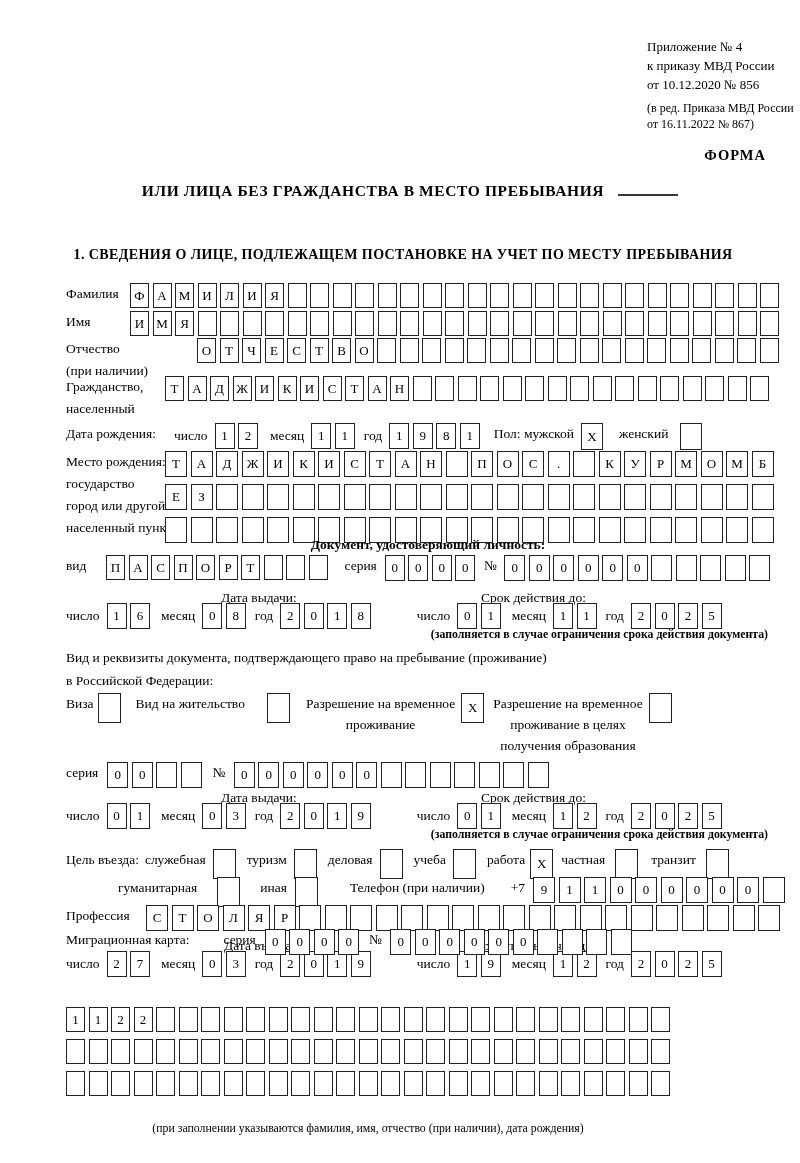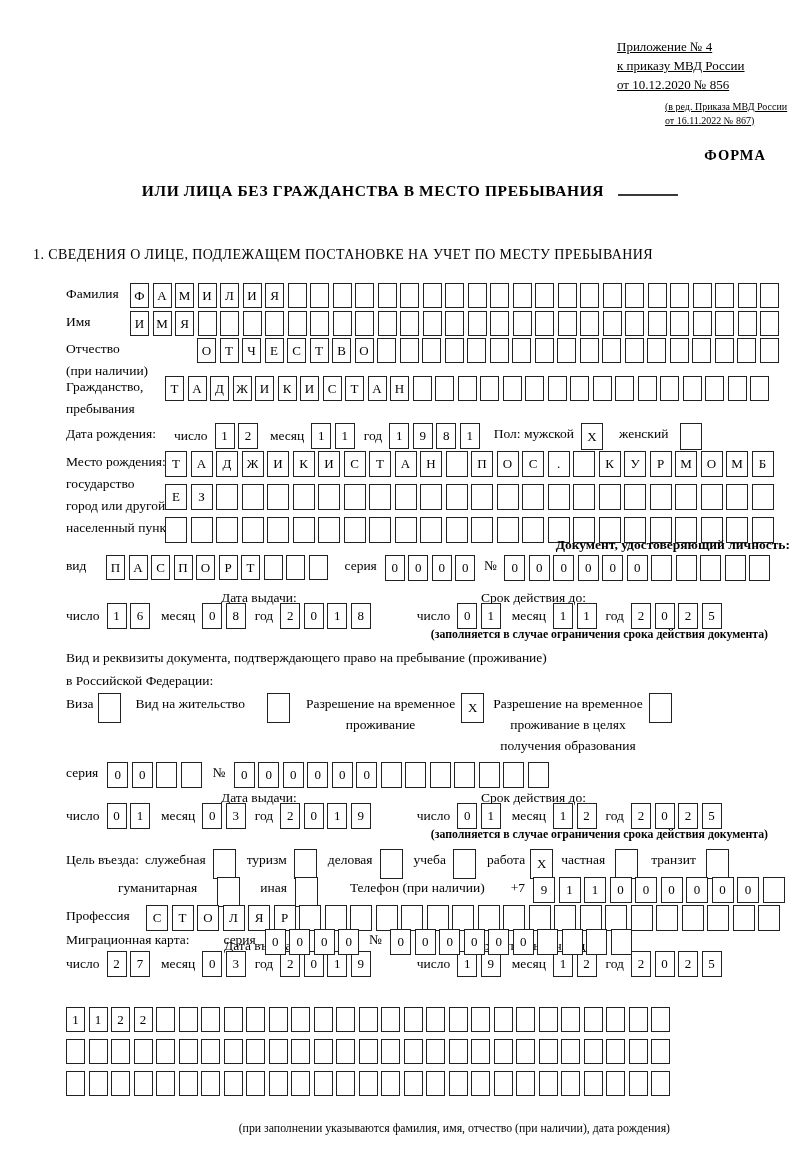--- a/index.html
+++ b/index.html
@@ -1,40 +1,40 @@
 <!DOCTYPE html>
 <html><head>
 <meta charset="utf-8">
 <style>
   html,body{margin:0;padding:0;background:#fff;}
   body{width:800px;height:1163px;position:relative;font-family:"Liberation Serif",serif;color:#000;}
   .page{position:absolute;inset:0;overflow:hidden;}
-  .ref{position:absolute;left:617px;top:38px;font-size:13px;line-height:1.45;text-decoration:underline;}
-  .ref .g2{margin-top:5px;font-size:10px;line-height:1.4;margin-left:48px;}
+  .ref{position:absolute;left:647px;top:38px;font-size:13px;line-height:1.45;}
+  .ref .g2{margin-top:5px;font-size:12px;line-height:1.4;}
   .forma{position:absolute;top:147px;right:34px;font-weight:bold;font-size:14.5px;letter-spacing:1px;}
   .title{position:absolute;top:180px;left:40px;width:740px;text-align:center;font-weight:bold;font-size:15.5px;line-height:22px;letter-spacing:.6px;}
   .u-line{display:inline-block;width:60px;border-bottom:2.5px solid #3a3a3a;margin-left:14px;}
-  .sec{position:absolute;top:247px;left:33px;width:740px;font-weight:normal;font-size:14px;letter-spacing:.4px;}
+  .sec{position:absolute;top:247px;left:33px;width:740px;text-align:center;font-weight:bold;font-size:14px;letter-spacing:.4px;}
   .row{position:absolute;left:66px;width:724px;display:flex;align-items:flex-start;}
   .row.mid{align-items:flex-start;}
   .lbl{font-size:13.5px;line-height:22px;flex:0 0 auto;}
   .lblblock{font-size:13.5px;line-height:22px;flex:0 0 auto;}
   .cells{display:flex;gap:3.5px;flex:0 0 auto;}
   .cell{box-sizing:border-box;flex:0 0 auto;width:19px;height:25px;border:1.6px solid #222;background:#fff;display:flex;align-items:center;justify-content:center;font-size:13px;}
   .w20 .cell{width:20px;height:26px;}
   .w21 .cell{width:21px;height:26px;}
   .w22 .cell{width:22px;height:26px;}
   .cbox .cell{width:22px;height:27px;}
   .cbox-lg .cell{width:23px;height:30px;}
   .stack{display:flex;flex-direction:column;gap:7px;}
   .dg{display:flex;align-items:center;}
   .dlbl{font-size:13.5px;margin-right:7px;}
   .note{font-size:11.8px;}
   .right{text-align:right;font-weight:bold;}
-  .center{text-align:right;}
+  .center{text-align:center;}
   .bold{font-weight:bold;}
   .plain{font-size:13.5px;line-height:22px;}
   .optlines{font-size:13.5px;line-height:21px;text-align:center;}
 </style>
 </head>
 <body>
 
 <div class="page">
 
   <div class="ref">
@@ -156,21 +156,21 @@
         <span class="cell"></span>
         <span class="cell"></span>
         <span class="cell"></span>
         <span class="cell"></span>
       </div>
   </div>
 
   <div class="row" style="top:376px">
     <div class="lblblock" style="width:99px">
       <div>Гражданство,</div>
-      <div>пребывания</div>
+      <div>населенный</div>
     </div>
     <div class="cells">
         <span class="cell">Т</span>
         <span class="cell">А</span>
         <span class="cell">Д</span>
         <span class="cell">Ж</span>
         <span class="cell">И</span>
         <span class="cell">К</span>
         <span class="cell">И</span>
         <span class="cell">С</span>

